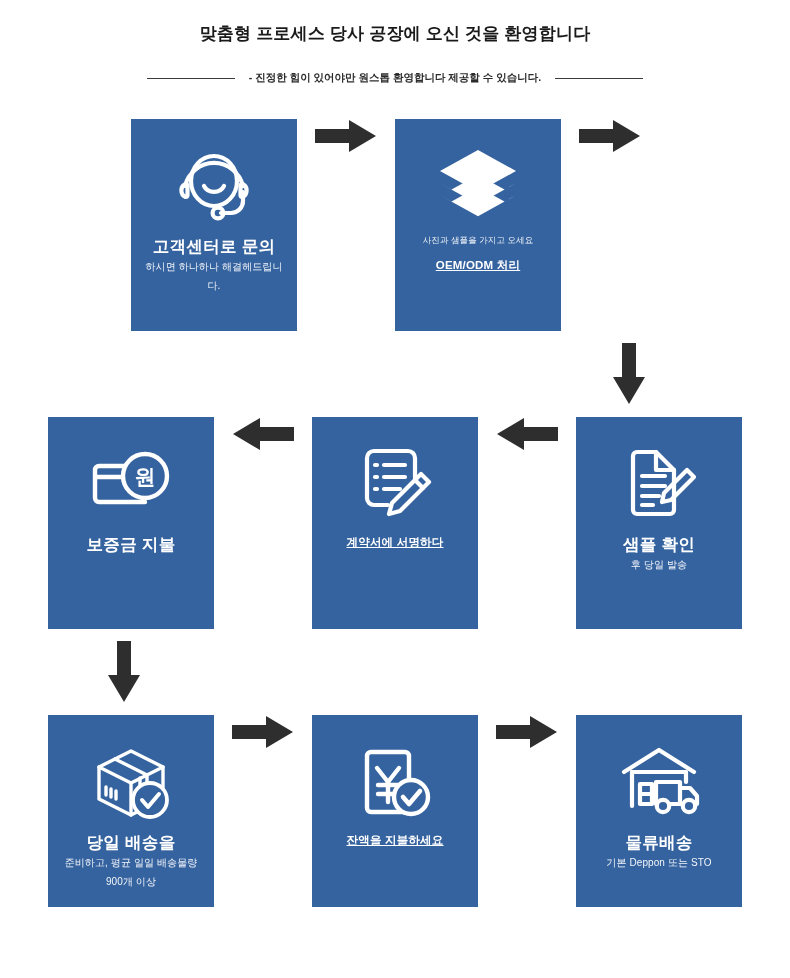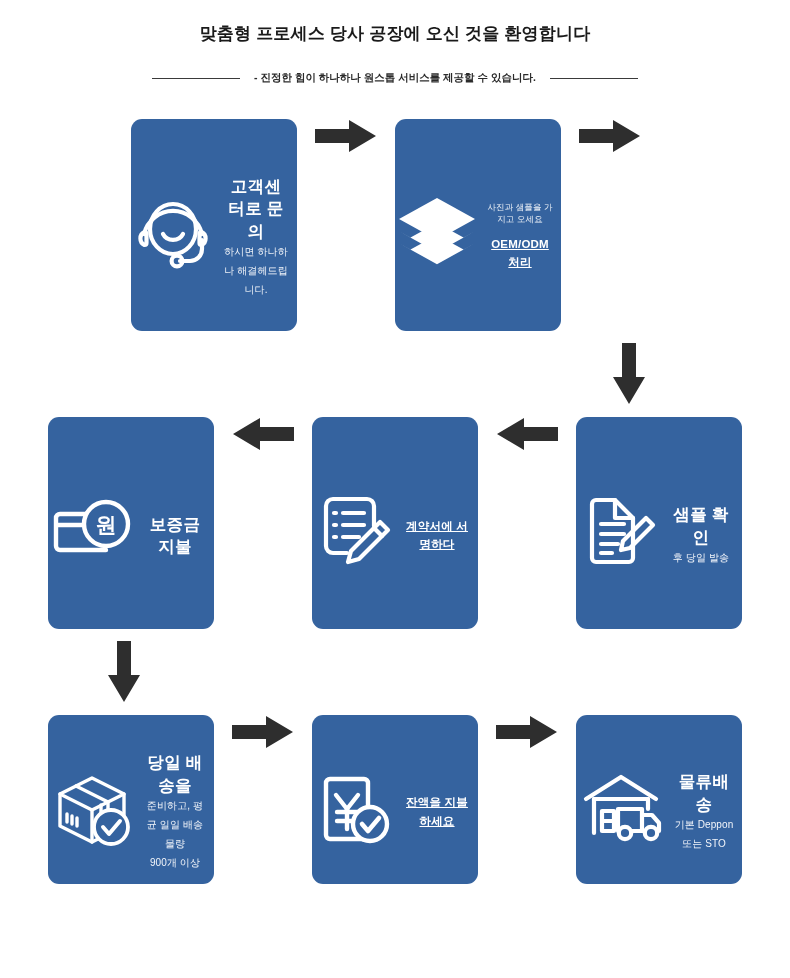--- a/index.html
+++ b/index.html
@@ -26,26 +26,26 @@
 
   
   .grid{position:relative;margin-top:34px;}
   .row{position:relative;display:flex;justify-content:center;align-items:flex-start;}
   .slot{width:166px;display:flex;justify-content:center;}
   .gap{width:98px;display:flex;align-items:center;justify-content:center;}
 
   .card{
     width:166px;height:212px;
     background:#35639f;
-    border-radius:11px;
-    display:flex;flex-direction:row;align-items:center;
+    border-radius:0;
+    display:flex;flex-direction:column;align-items:center;
     box-sizing:border-box;
     padding-top:24px;
   }
-  .card.tall{height:169px;}
+  .card.tall{height:192px;}
   .icon-wrap{
     height:86px;display:flex;align-items:center;justify-content:center;
     margin-bottom:6px;
   }
   .icon-wrap svg{display:block;}
   .txt{width:100%;text-align:center;padding:0 8px;box-sizing:border-box;}
   .t-big{
     font-size:16.5px;font-weight:bold;color:#ffffff;letter-spacing:0.3px;
     line-height:1.35;
   }
@@ -72,21 +72,21 @@
 </style>
 </head>
 <body>
 
 <div class="page">
 
   <div class="header">
     <div class="main-title">맞춤형 프로세스 당사 공장에 오신 것을 환영합니다</div>
     <div class="sub-row">
       <div class="rule"></div>
-      <div class="subtitle">- 진정한 힘이 하나하나 원스톱 서비스를 제공할 수 있습니다.</div>
+      <div class="subtitle">- 진정한 힘이 있어야만 원스톱 환영합니다 제공할 수 있습니다.</div>
       <div class="rule"></div>
     </div>
   </div>
 
   <div class="grid">
 
     <div class="row">
 
       <div class="slot">
         <div class="card">

